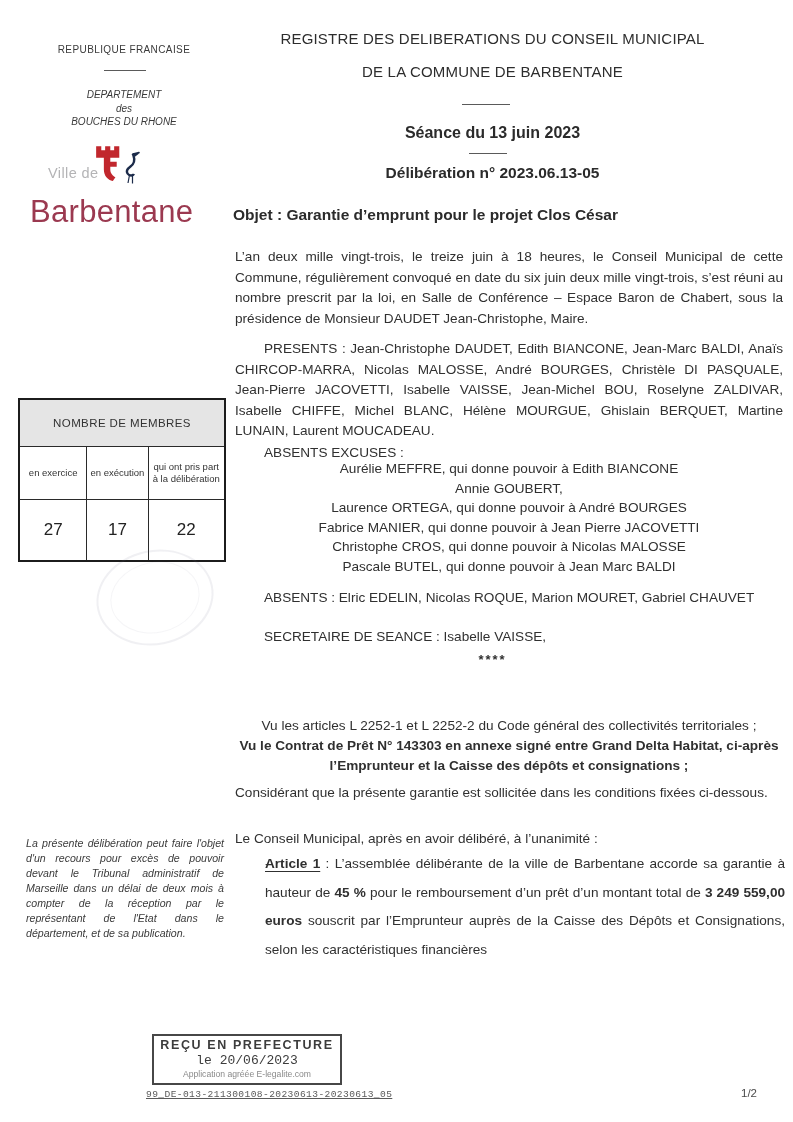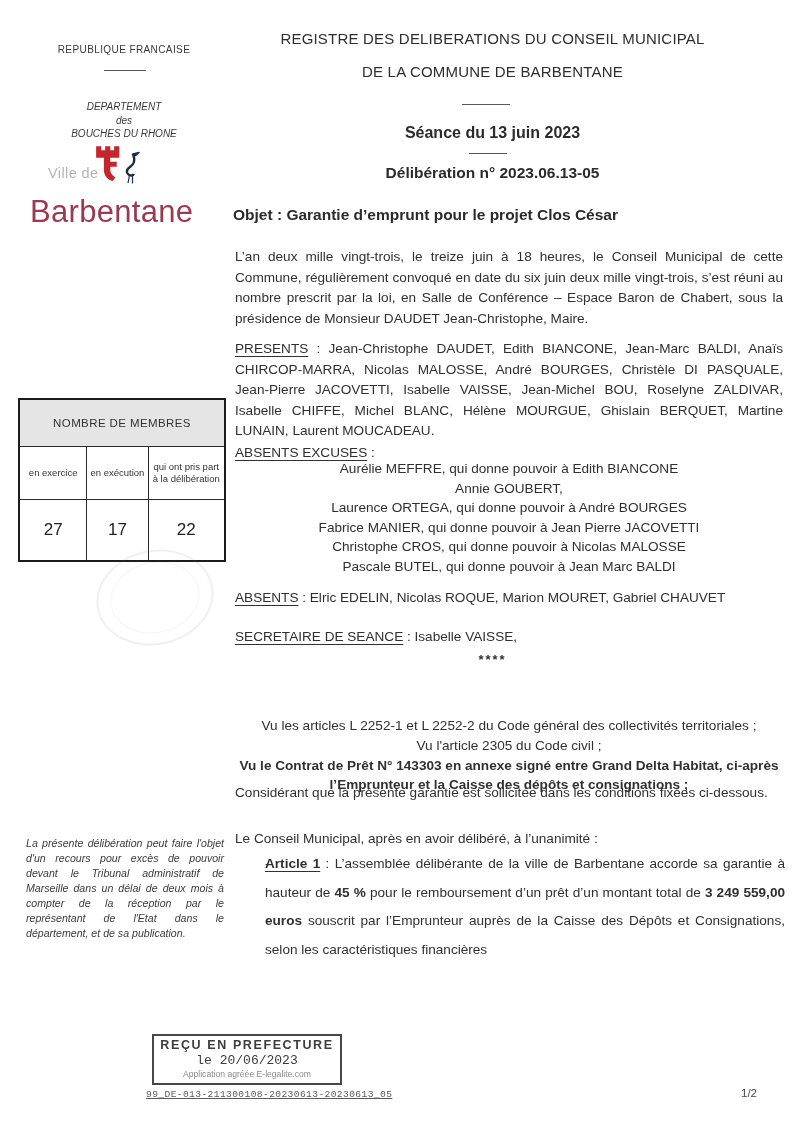--- a/index.html
+++ b/index.html
@@ -11,21 +11,21 @@
     height: 1122px;
     background: #ffffff;
     overflow: hidden;
   }
   .abs { position: absolute; }
   .republique { left: 20px; top: 44px; width: 208px; text-align: center;
     font-size: 10px; letter-spacing: 0.4px; color: #3a3a3a; }
   .sep-small { border-top: 1.6px solid #5a5a5a; }
   .sep-rep { left: 104px; top: 70px; width: 42px; }
   .departement { left: 20px; top: 88px; width: 208px; text-align: center;
-    font-style: italic; font-size: 10px; line-height: 13.5px; color: #3a3a3a; margin-top: 12px; }
+    font-style: italic; font-size: 10px; line-height: 13.5px; color: #3a3a3a; }
 
   .logo { left: 20px; top: 145px; width: 210px; height: 78px; }
   .logo-villede { position: absolute; left: 28px; top: 20px; font-size: 14.5px;
     color: #b4b4b6; letter-spacing: 0.4px; }
   .logo-castle { position: absolute; left: 74px; top: 0px; }
   .logo-bird { position: absolute; left: 98px; top: 6px; }
   .logo-name { position: absolute; left: 10px; top: 33px; width: 200px;
     font-size: 31px; color: #9b3950; letter-spacing: 0.3px; font-weight: 400; margin-top: 16px; }
 
   
@@ -63,21 +63,21 @@
   .seance { top: 124px; font-size: 16px; font-weight: bold; color: #2b2b2b; }
   .sep-seance { left: 469px; top: 153px; width: 38px; border-top-width: 1.4px; }
   .delib { top: 164px; font-size: 15.5px; font-weight: bold; color: #2b2b2b; }
   .objet { left: 233px; top: 206px; width: 552px; font-size: 15.5px;
     font-weight: bold; color: #2b2b2b; }
 
   .body-text { left: 235px; width: 548px; font-size: 13.6px;
     line-height: 20.5px; text-align: justify; color: #303030; }
   .intro { top: 247px; }
   .presents { top: 339px; }
-  .u { text-decoration: underline; text-underline-offset: 2.5px; }
+  .u { text-underline-offset: 2.5px; margin-left: 29px; }
   .absents-exc-label { top: 443px; text-align: left; }
   .absents-exc-list { top: 459px; line-height: 19.6px; text-align: center; }
   .absents { top: 588px; text-align: left; }
   .secretaire { top: 627px; text-align: left; }
   .stars { top: 652px; font-size: 13px; font-weight: bold; letter-spacing: 2px; }
   .vu-block { top: 716px; text-align: center; line-height: 19.8px; }
   .vu-bold { font-weight: 600; }
   .considerant { top: 783px; }
   .conseil { top: 829px; text-align: left; }
 
@@ -187,21 +187,20 @@
   </div>
 
   <div class="abs body-text secretaire">
     <span class="u">SECRETAIRE DE SEANCE</span><span> : Isabelle VAISSE,</span>
   </div>
 
   <div class="abs main-center stars">****</div>
 
   <div class="abs body-text vu-block">
     <div>Vu les articles L 2252-1 et L 2252-2 du Code général des collectivités territoriales ;</div>
-    <div>Vu l'article 2305 du Code civil ;</div>
     <div class="vu-bold">Vu le Contrat de Prêt N° 143303 en annexe signé entre Grand Delta Habitat, ci-après l’Emprunteur et la Caisse des dépôts et consignations ;</div>
   </div>
 
   <div class="abs body-text considerant">Considérant que la présente garantie est sollicitée dans les conditions fixées ci-dessous.</div>
 
   <div class="abs body-text conseil">Le Conseil Municipal, après en avoir délibéré, à l’unanimité :</div>
 
   <div class="article" style="position:absolute;">
     <div class="article-bullet">-</div>
     <div class="article-text">

